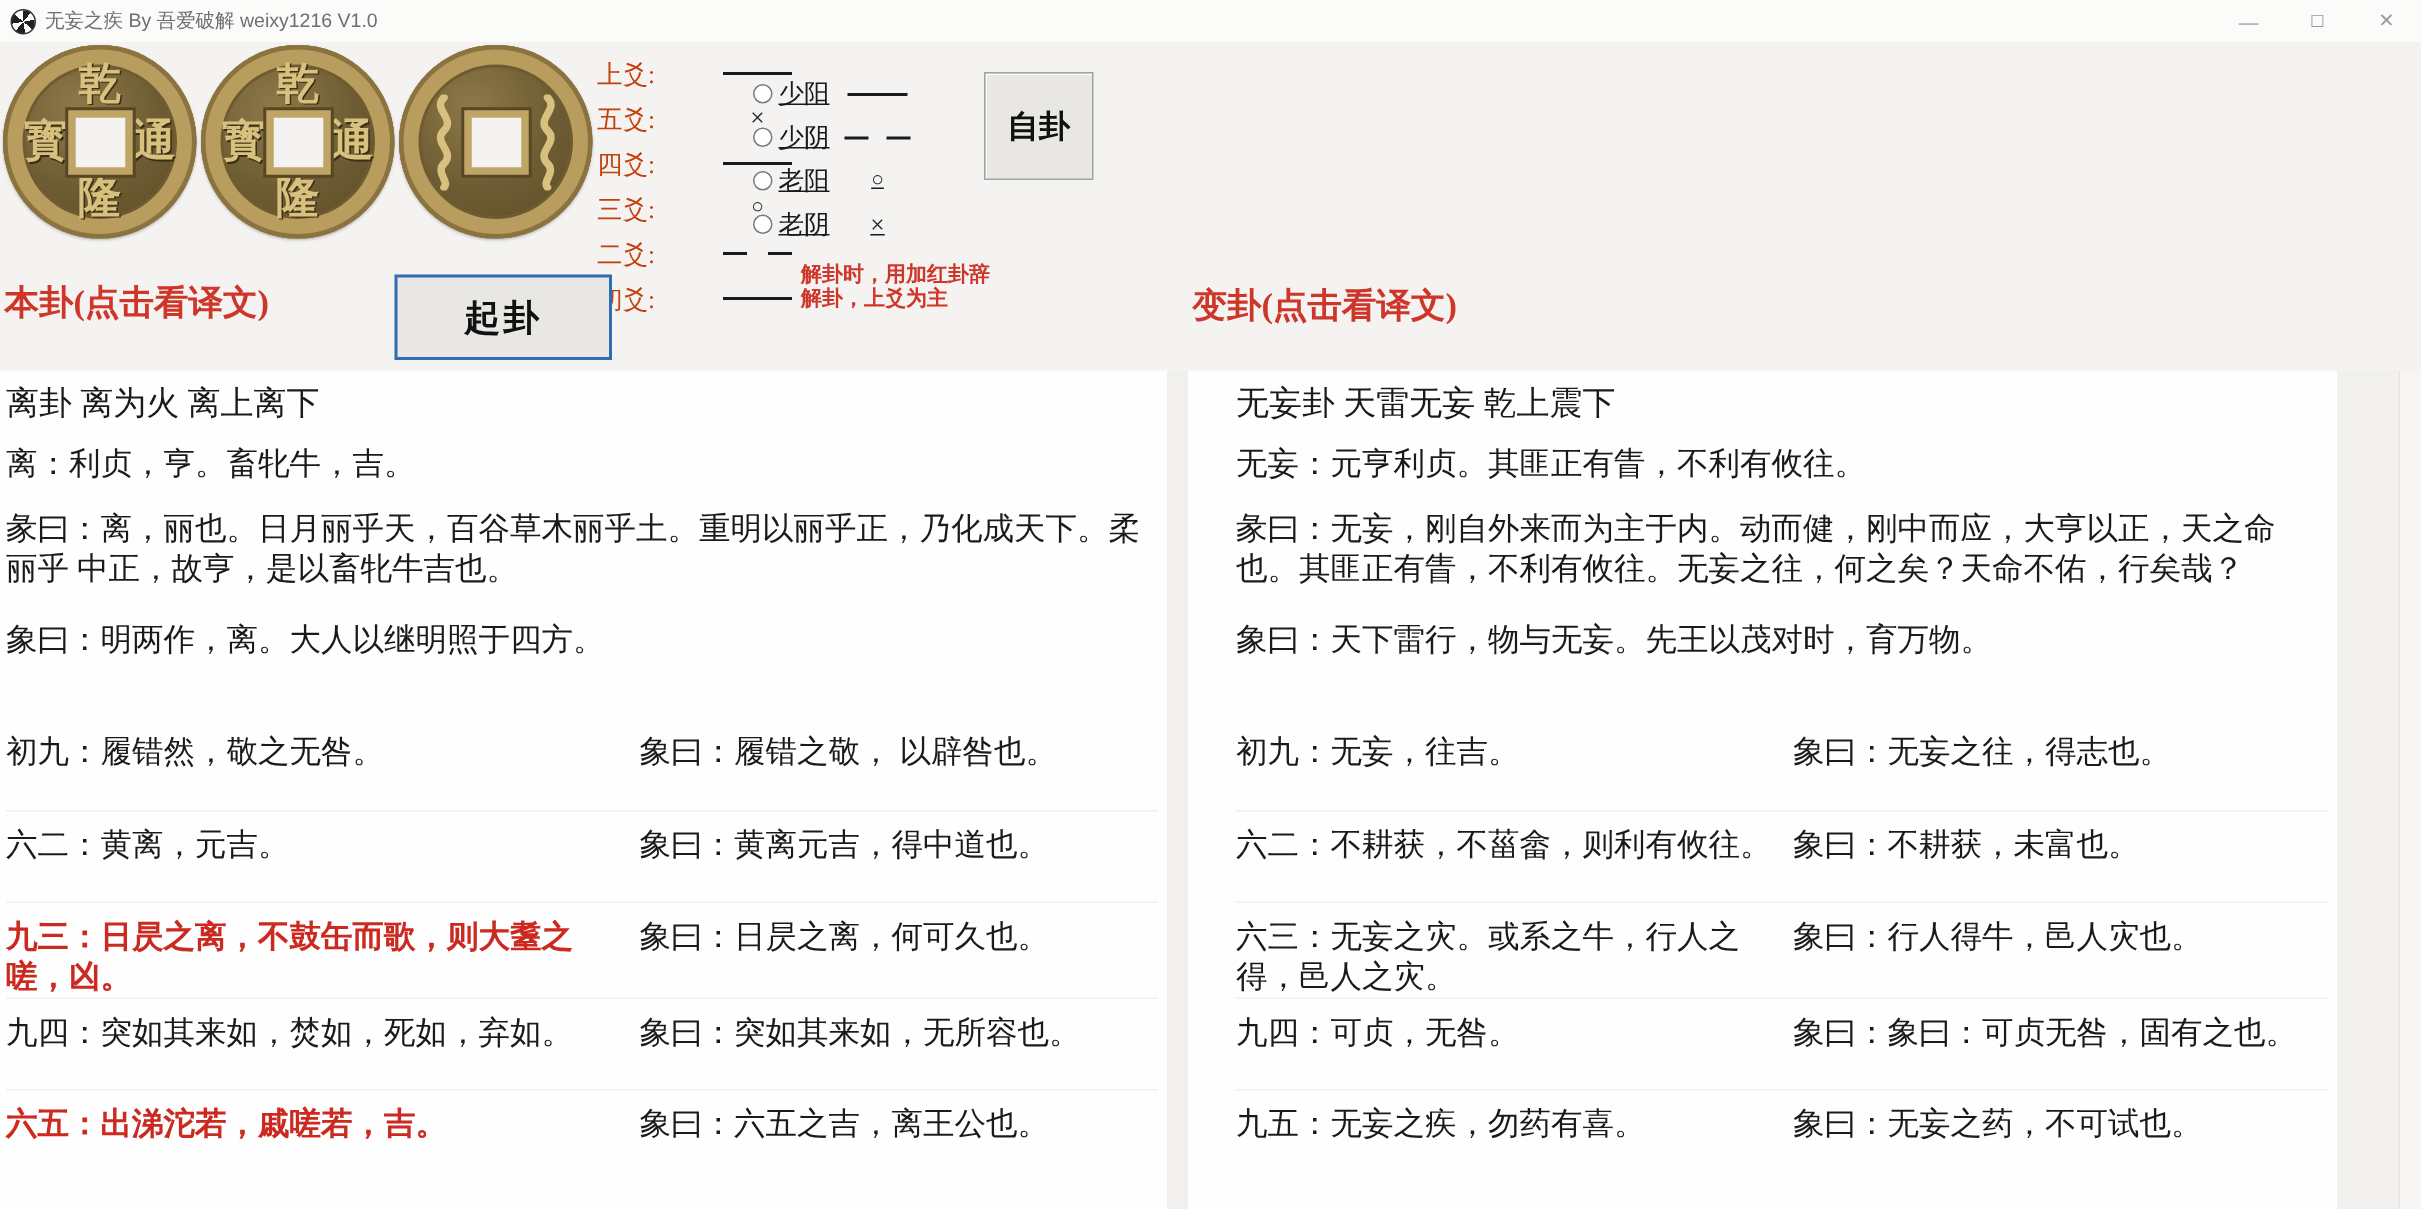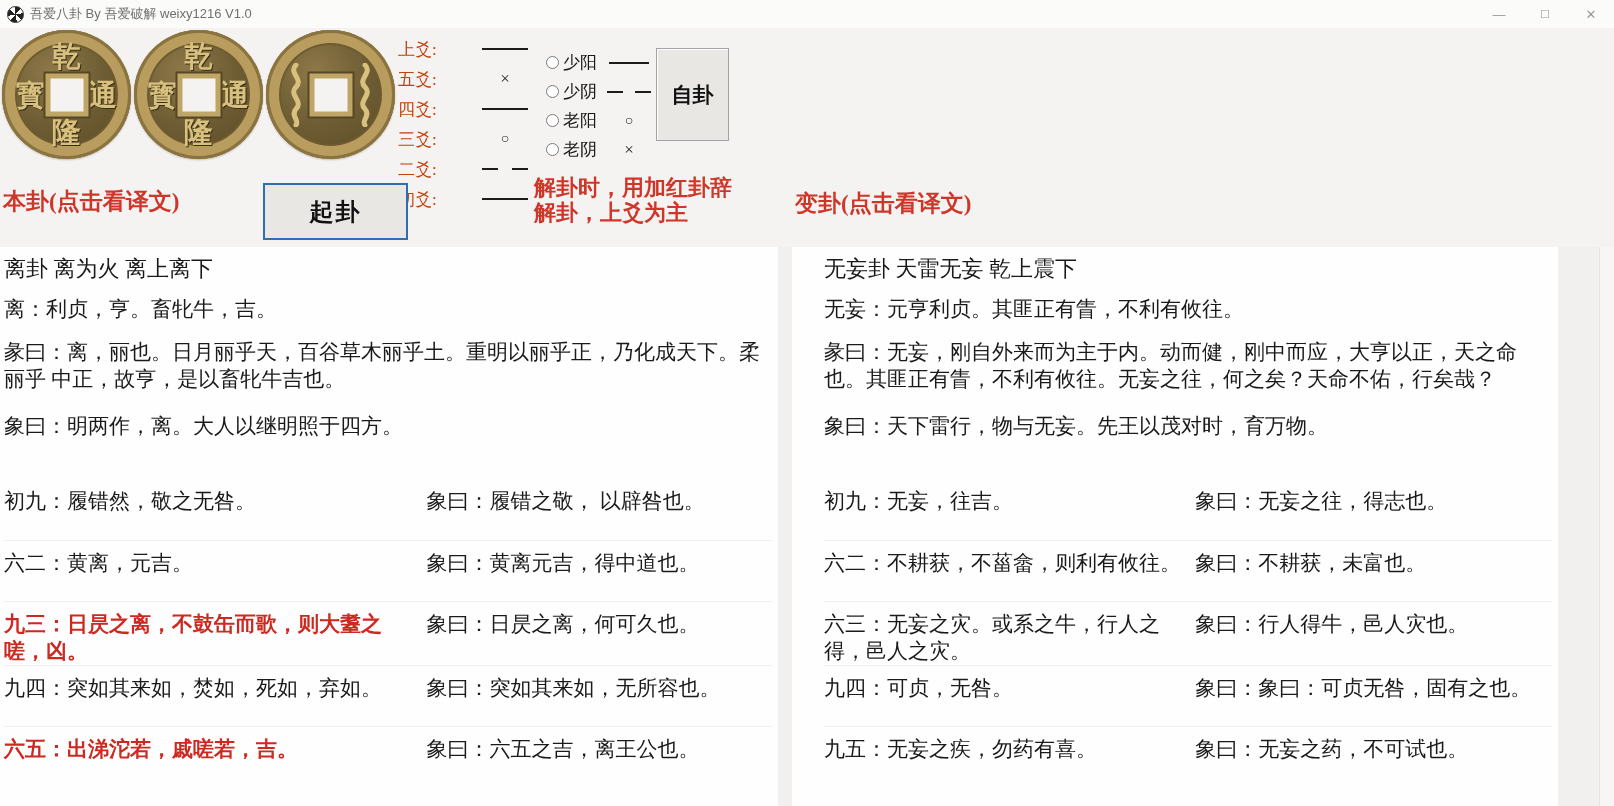--- a/index.html
+++ b/index.html
@@ -42,40 +42,40 @@
   .yao-label { width:56px; font-size:17px; color:#c2410c; }
   .sym { display:inline-flex; width:50px; height:18px; margin-left:26px;
          align-items:center; justify-content:center; font-size:16px; color:#222; }
   .sym-line::before { content:""; width:46px; border-top:2px solid #1c1c1c; }
   .sym-broken { justify-content:space-between; padding:0 2px; }
   .sym-broken::before, .sym-broken::after { content:""; width:16px; border-top:2px solid #1c1c1c; }
   .sym-x::before { content:"×"; font-size:17px; }
   .sym-circle::before { content:"○"; font-size:14px; }
 
   
-  .legend { position:absolute; left:546px; top:22px; }
+  .legend { position:absolute; left:502px; top:22px;text-decoration:underline; }
   .legend-row { display:flex; align-items:center; height:25px; margin-bottom:4px; }
   .radio { width:13px; height:13px; border:1px solid #7a7a7a; border-radius:50%; background:#fff; margin-right:4px; }
   .legend-label { font-size:17px; }
   .legend .sym { margin-left:8px; width:48px; }
   .legend .sym-line::before { width:40px; }
 
   
   .btn { display:flex; align-items:center; justify-content:center; font-weight:bold; color:#111;
          background:#e9e7e4; cursor:default; font-family:"Liberation Serif","DejaVu Serif",serif; }
-  .btn-zigua { position:absolute; left:656px; top:20px; width:73px; height:93px;
+  .btn-zigua { position:absolute; left:656px; top:20px; width:73px; height:72px;
                border:1px solid #a3a3a3; box-shadow:inset 1px 1px 0 #fff; font-size:21px; }
   .btn-qigua { position:absolute; left:263px; top:155px; width:145px; height:57px;
                border:2px solid #2f6eb4; font-size:24px; letter-spacing:2px; }
 
   
   .redtext { color:#cf362a; font-weight:bold; }
   .bengua-label { position:absolute; left:3px; top:158px; font-size:23px; }
   .biangua-label { position:absolute; left:795px; top:160px; font-size:23px; }
-  .hint { position:absolute; left:534px; top:148px; font-size:22px; line-height:1.12; }
+  .hint { position:absolute; left:534px; top:148px; font-size:14px; line-height:1.12; }
 
   
   .panel { position:absolute; top:247px; height:559px; background:#fefefe; padding:6px 6px 0 4px;
            font-size:21px; line-height:1.3; overflow:hidden; }
   .panel-left { left:0; width:778px; }
   .panel-right { left:792px; width:766px;padding-left:32px; }
   .p-title { font-size:22px; margin:2px 0 12px 0; }
   .p-judgment { margin-bottom:16px; }
   .p-tuan { margin-bottom:18px; }
   .p-xiang { margin-bottom:0;margin-top:20px; }
@@ -89,21 +89,21 @@
   .col-yao.red { color:#cc2a20; font-weight:bold; }
 
   .scrollbar { position:absolute; right:0; top:247px; width:15px; height:559px;
                background:#f7f6f4; border-left:1px solid #e7e4e0; }
 </style>
 </head>
 <body>
 
 <div class="titlebar">
   <span class="app-icon"></span>
-  <span class="win-title">吾爱八卦 By 吾爱破解 weixy1216 V1.0</span>
+  <span class="win-title">无妄之疾 By 吾爱破解 weixy1216 V1.0</span>
   <div class="win-controls">
     <span class="win-btn">—</span>
     <span class="win-btn max">☐</span>
     <span class="win-btn">✕</span>
   </div>
 </div>
 
 <div class="topsection">
 
   <div class="coins">

